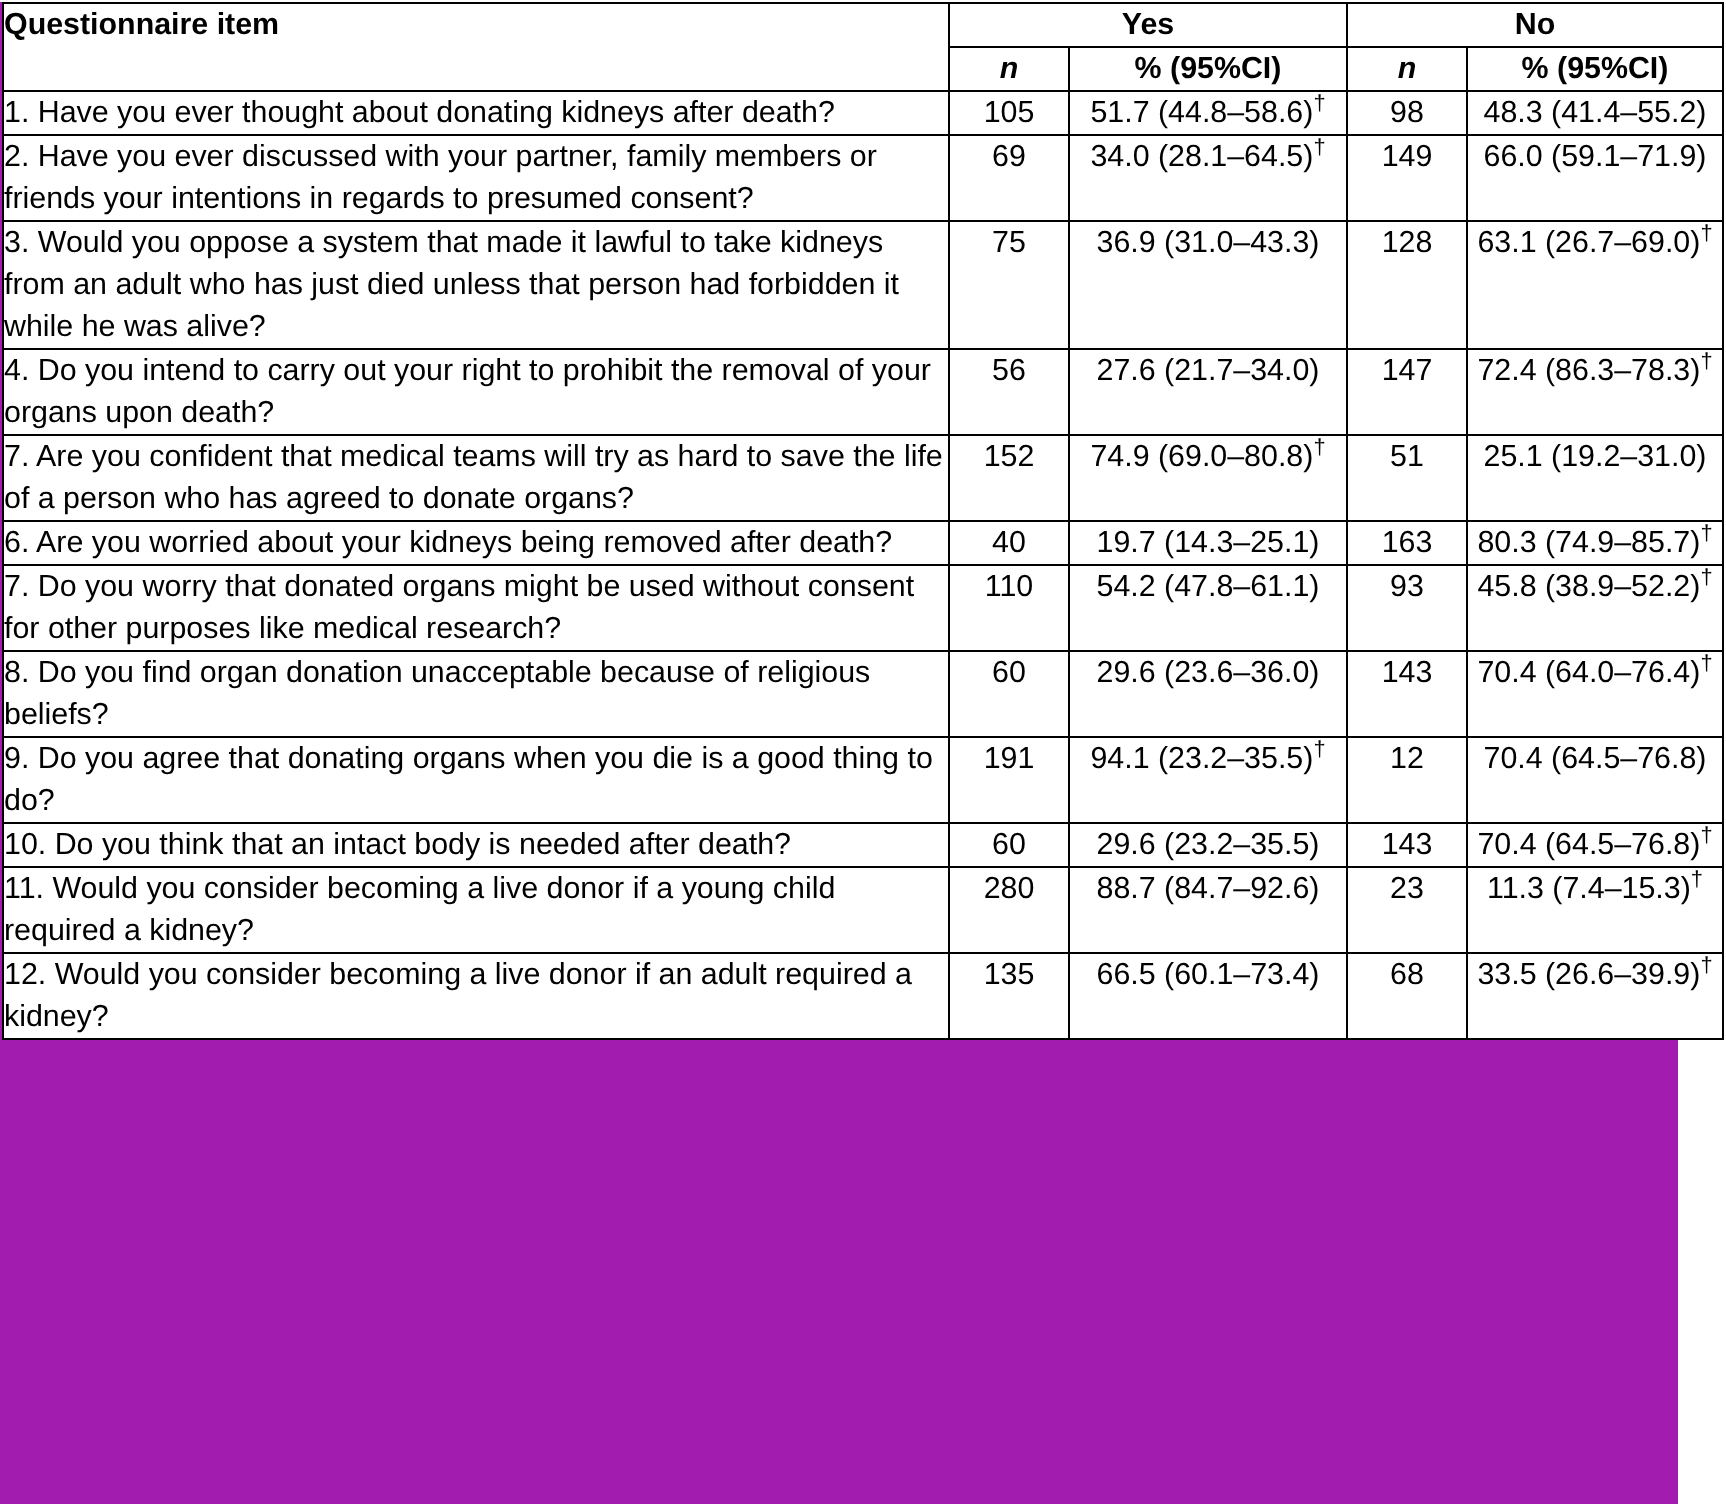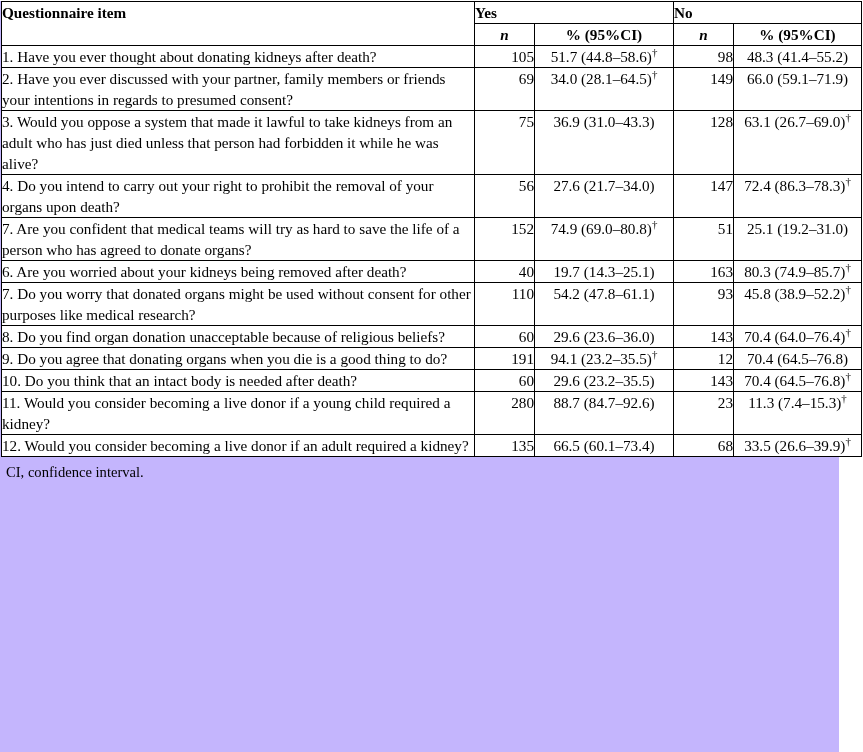--- a/index.html
+++ b/index.html
@@ -11,23 +11,22 @@
     width: 863px;
     height: 752px;
     font-family: "Liberation Sans", sans-serif;
     color: #000000;
     overflow: hidden;
   }
   .page {
     position: relative;
     width: 839px;
     height: 752px;
-    background: #c4b5fd;
+    background: #a21caf;
     box-sizing: border-box;
-    font-family: Liberation Serif, serif;
   }
   table.qtable {
     border-collapse: collapse;
     table-layout: fixed;
     width: 860px;
     margin: 1px 0 0 1px;
     background: #ffffff;
   }
   table.qtable th,
   table.qtable td {
@@ -46,21 +45,21 @@
   col.c-no-p  { width: 128px; }
 
   th.hdr-item {
     text-align: left;
     font-weight: bold;
     padding: 5px 0 5px 7px;
     font-size: 15.5px;
     vertical-align: middle;
   }
   th.hdr-group {
-    text-align: left;
+    text-align: center;
     font-weight: bold;
     font-size: 15.5px;
     padding: 5px 0 5px 0;
     vertical-align: middle;
   }
   th.hdr-sub {
     text-align: center;
     font-weight: bold;
     font-size: 15.2px;
     padding: 3px 0 3px 0;
@@ -68,21 +67,21 @@
   }
   th.hdr-sub.italic-n {
     font-style: italic;
   }
   td.item-cell {
     text-align: left;
     padding: 4px 6px 5px 8px;
     margin-top: 40px;
   }
   td.num-cell {
-    text-align: right;
+    text-align: center;
     padding: 4px 7px 5px 4px;
     white-space: nowrap;
   }
   td.pct-cell {
     text-align: center;
     padding: 4px 3px 5px 5px;
     white-space: nowrap;
   }
   .dag {
     vertical-align: super;
@@ -211,16 +210,15 @@
           <td class="item-cell">12. Would you consider becoming a live donor if an adult required a kidney?</td>
           <td class="num-cell">135</td>
           <td class="pct-cell"><span>66.5 (60.1–73.4)</span></td>
           <td class="num-cell">68</td>
           <td class="pct-cell"><span>33.5 (26.6–39.9)</span><span class="dag">†</span></td>
         </tr>
       </tbody>
   </table>
 
   <div class="footnotes">
-    <div>CI, confidence interval.</div>
   </div>
 
 </div>
 
 </body></html>

